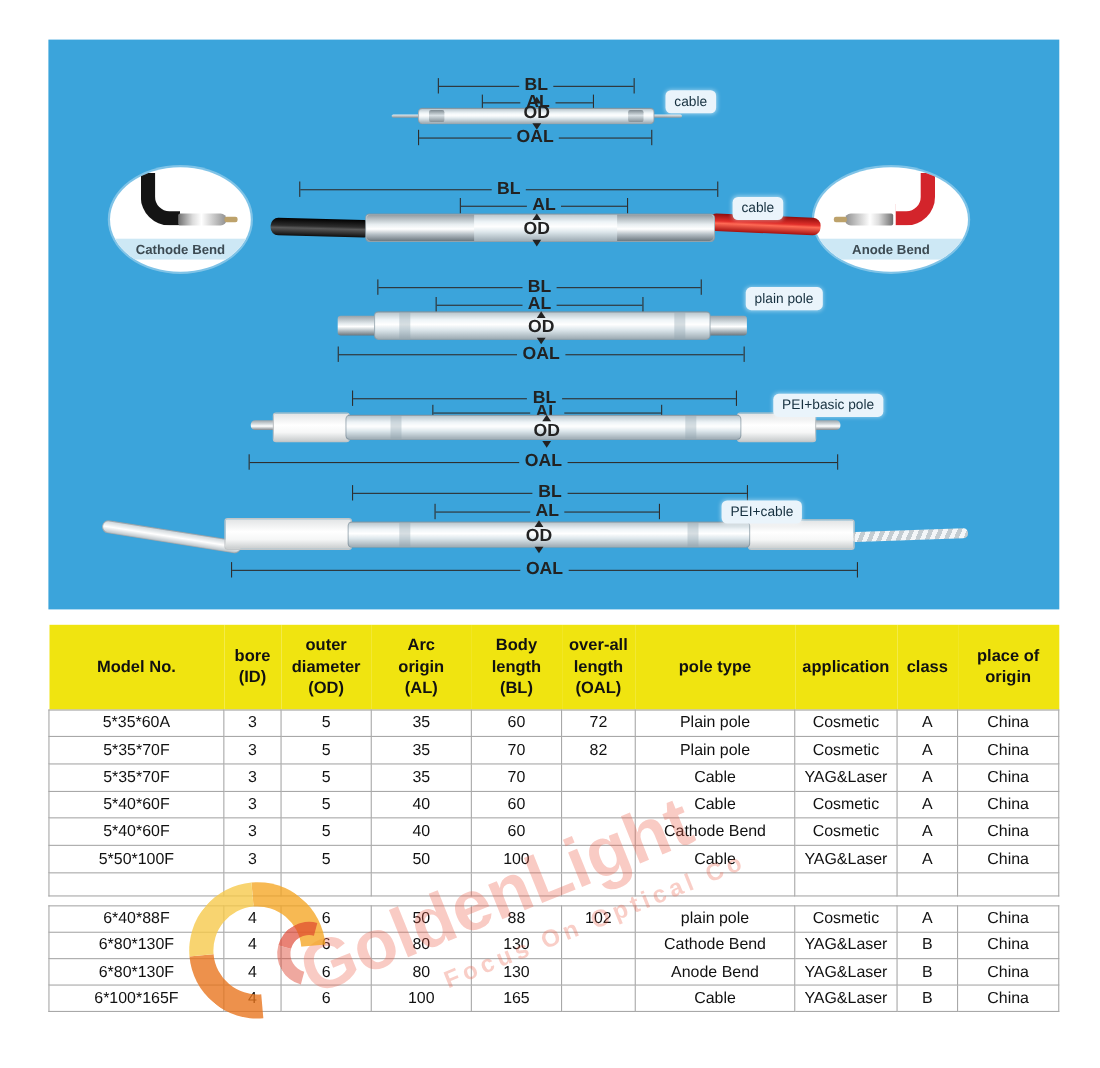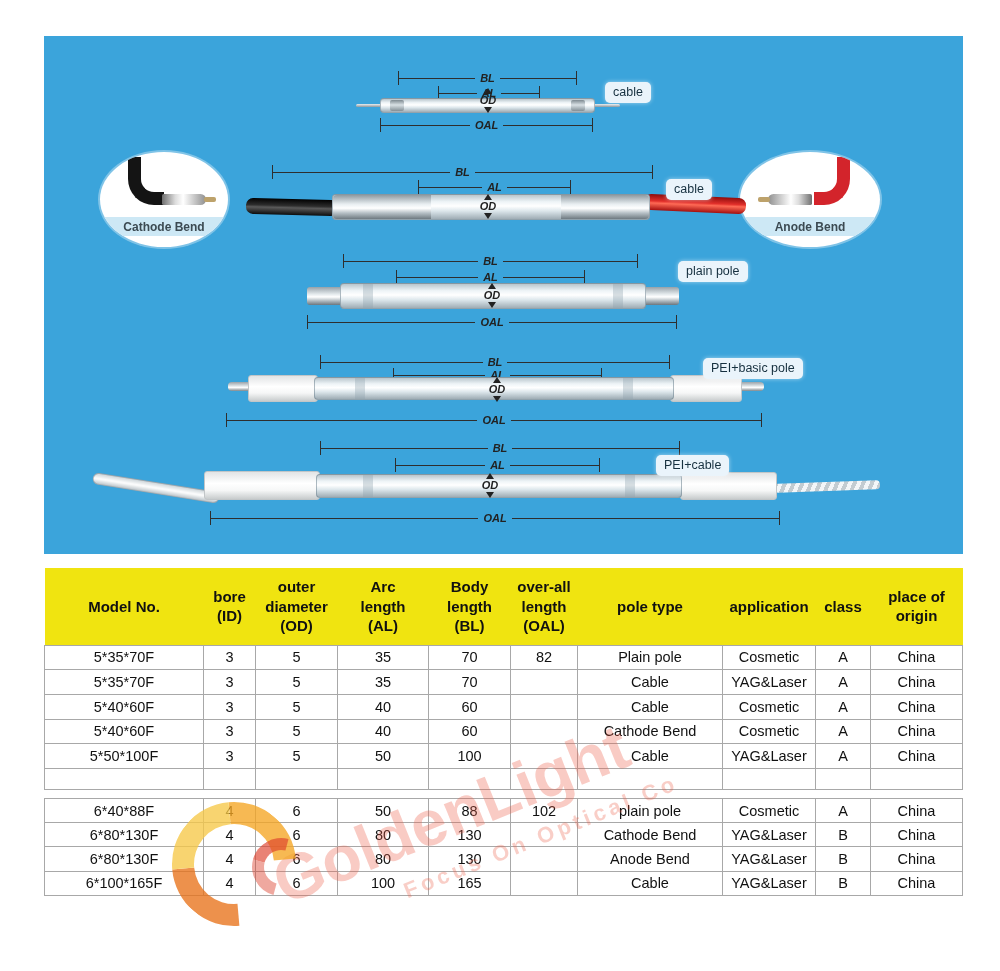--- a/index.html
+++ b/index.html
@@ -7,21 +7,21 @@
   .page { position:relative; width:1000px; height:971px; background:#ffffff; overflow:hidden; }
 
   
   .panel { position:absolute; left:44px; top:36px; width:919px; height:518px; background:#3ba4db; }
   .lamp { position:absolute; inset:0; }
 
   
   .dim { position:absolute; display:flex; align-items:center; height:14px; }
   .dim .tick { width:1px; height:14px; background:#2e2e2e; }
   .dim .ln { flex:1; height:1px; background:#2e2e2e; }
-  .dlabel { font-size:11px; font-weight:bold; color:#222; padding:0 5px; line-height:1; white-space:nowrap;font-style:italic; }
+  .dlabel { font-size:16px; font-weight:bold; color:#222; padding:0 5px; line-height:1; white-space:nowrap; }
 
   .od { position:absolute; display:flex; flex-direction:column; align-items:center; gap:1px; width:28px; }
   .od .ar { width:0; height:0; border-left:4px solid transparent; border-right:4px solid transparent; }
   .od .ar.up { border-bottom:6px solid #222; }
   .od .ar.dn { border-top:6px solid #222; }
 
   
   .co { position:absolute; background:#eaf4fb; border-radius:5px; padding:2.5px 8px; font-size:12.5px;
         color:#16303f; line-height:1.25; box-shadow:0 0 4px rgba(255,255,255,.55); white-space:nowrap; }
 
@@ -326,37 +326,49 @@
     </colgroup>
     <thead id="spec-thead">
         <tr>
           <th>Model No.</th>
           <th>bore
 (ID)</th>
           <th>outer
 diameter
 (OD)</th>
           <th>Arc
-length
+origin
 (AL)</th>
           <th>Body
 length
 (BL)</th>
           <th>over-all
 length
 (OAL)</th>
           <th>pole type</th>
           <th>application</th>
           <th>class</th>
           <th>place of
 origin</th>
         </tr>
       </thead>
     <tbody id="spec-tbody">
         <tr class="row-s1">
+          <td>5*35*60A</td>
+          <td>3</td>
+          <td>5</td>
+          <td>35</td>
+          <td>60</td>
+          <td>72</td>
+          <td>Plain pole</td>
+          <td>Cosmetic</td>
+          <td>A</td>
+          <td>China</td>
+        </tr>
+        <tr class="row-s1">
           <td>5*35*70F</td>
           <td>3</td>
           <td>5</td>
           <td>35</td>
           <td>70</td>
           <td>82</td>
           <td>Plain pole</td>
           <td>Cosmetic</td>
           <td>A</td>
           <td>China</td>

